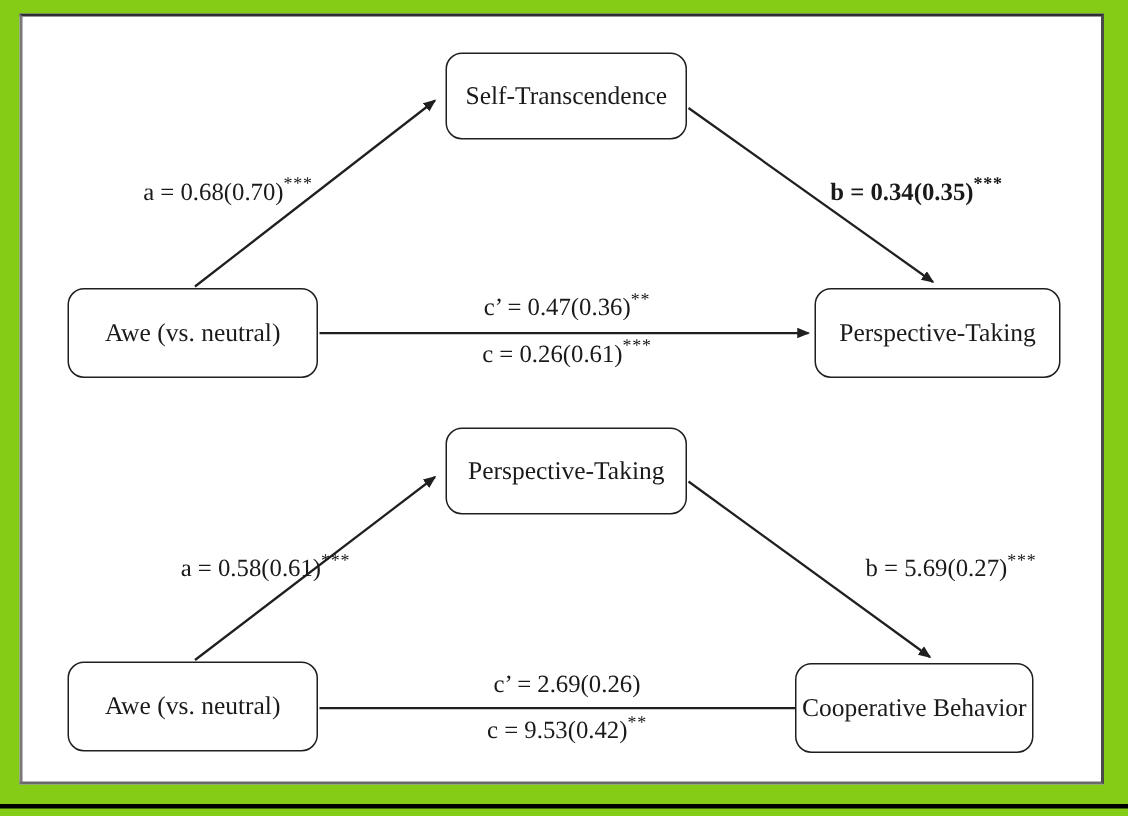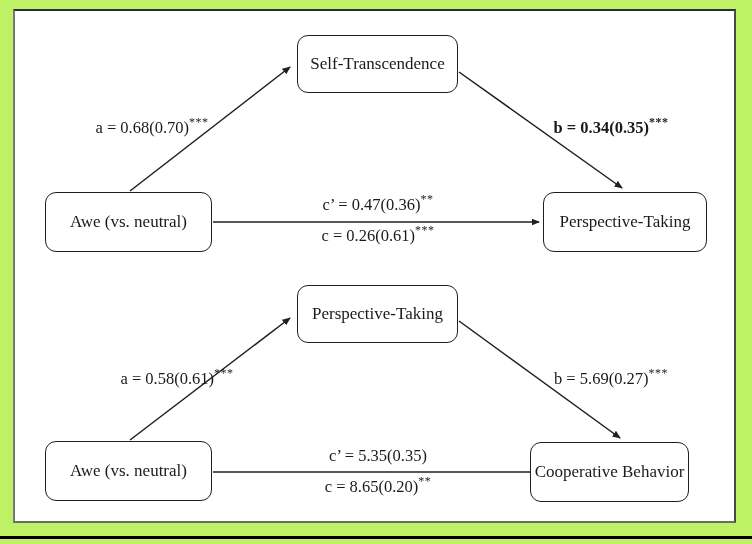--- a/index.html
+++ b/index.html
@@ -4,21 +4,21 @@
 <style>
   html, body {
     margin: 0;
     padding: 0;
     background: #ffffff;
   }
   .page {
     position: relative;
     width: 752px;
     height: 544px;
-    background: #bef264;
+    background: #84cc16;
     font-family: "Liberation Serif", serif;
     color: #1a1a1a;
     overflow: hidden;
   }
   .figure-frame {
     position: absolute;
     left: 13px;
     top: 9px;
     width: 723px;
     height: 514px;
@@ -112,25 +112,25 @@
     <span>c = 0.26(0.61)</span><sup>***</sup>
   </div>
 
   <div class="node" style="left:297px; top:285px; width:161px; height:58px;">Perspective-Taking</div>
   <div class="node" style="left:45px; top:441px; width:167px; height:60px;">Awe (vs. neutral)</div>
   <div class="node" style="left:530px; top:442px; width:159px; height:60px;">Cooperative Behavior</div>
 
   <div class="path-label" style="left:153px; top:379px;margin-left:24px;">
     <span>a = 0.58(0.61)</span><sup>***</sup>
   </div>
-  <div class="path-label" style="left:611px; top:379px;">
+  <div class="path-label" style="left:634px; top:379px;">
     <span>b = 5.69(0.27)</span><sup>***</sup>
   </div>
   <div class="path-label" style="left:378px; top:456px;">
-    <span>c’ = 5.35(0.35)</span><sup></sup>
+    <span>c’ = 2.69(0.26)</span><sup></sup>
   </div>
   <div class="path-label" style="left:378px; top:487px;">
-    <span>c = 8.65(0.20)</span><sup>**</sup>
+    <span>c = 9.53(0.42)</span><sup>**</sup>
   </div>
 
   <div class="bottom-rule"></div>
 
 </div>
 
 </body></html>

